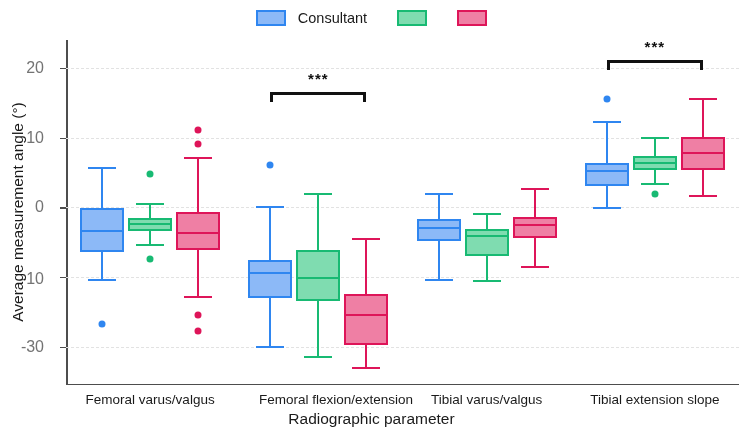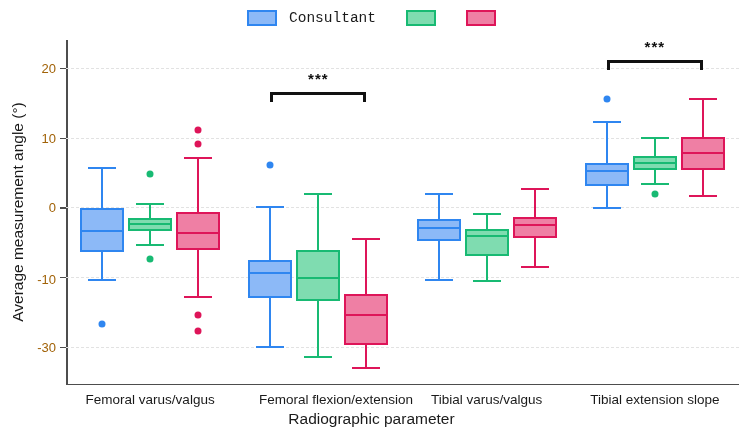--- a/index.html
+++ b/index.html
@@ -14,21 +14,21 @@
   }
   #root { position: relative; width: 743px; height: 432px; }
 
   
   .legend {
     position: absolute;
     top: 4px; left: 0; width: 743px; height: 28px;
     display: flex; align-items: center; justify-content: center;
     gap: 30px;
   }
-  .legend-item { display: flex; align-items: center; gap: 12px; font-family: Liberation Mono, monospace; }
+  .legend-item { display: flex; align-items: center; gap: 12px; }
   .legend-swatch {
     width: 30px; height: 16px;
     border-width: 2px; border-style: solid;
     box-sizing: border-box;
   }
   .legend-label { font-size: 14.5px; color: #1a1a1a; white-space: nowrap; }
 
   
   .plot-area {
     position: absolute;
@@ -45,23 +45,23 @@
   }
   .gridline {
     position: absolute; left: 0; width: 673px;
     height: 0; border-top: 1px dashed #e2e2e2;
   }
   .ytick-mark {
     position: absolute; left: -6px; width: 6px; height: 1.5px;
     background: #4d4d4d;
   }
   .ytick-label {
-    position: absolute; right: 100%; margin-right: 10px;
+    position: absolute; right: 100%; margin-right: 22px;
     transform: translateY(-50%);
-    font-size: 13px; color: #a16207; white-space: nowrap;
+    font-size: 16px; color: #737373; white-space: nowrap;
   }
   .ylabel {
     position: absolute;
     left: -10px; top: 50%;
     transform: translate(-50%, -50%) rotate(-90deg);
     transform-origin: center center;
     font-size: 15.5px; color: #1a1a1a; white-space: nowrap;
     margin-left: -35px;
   }
 

